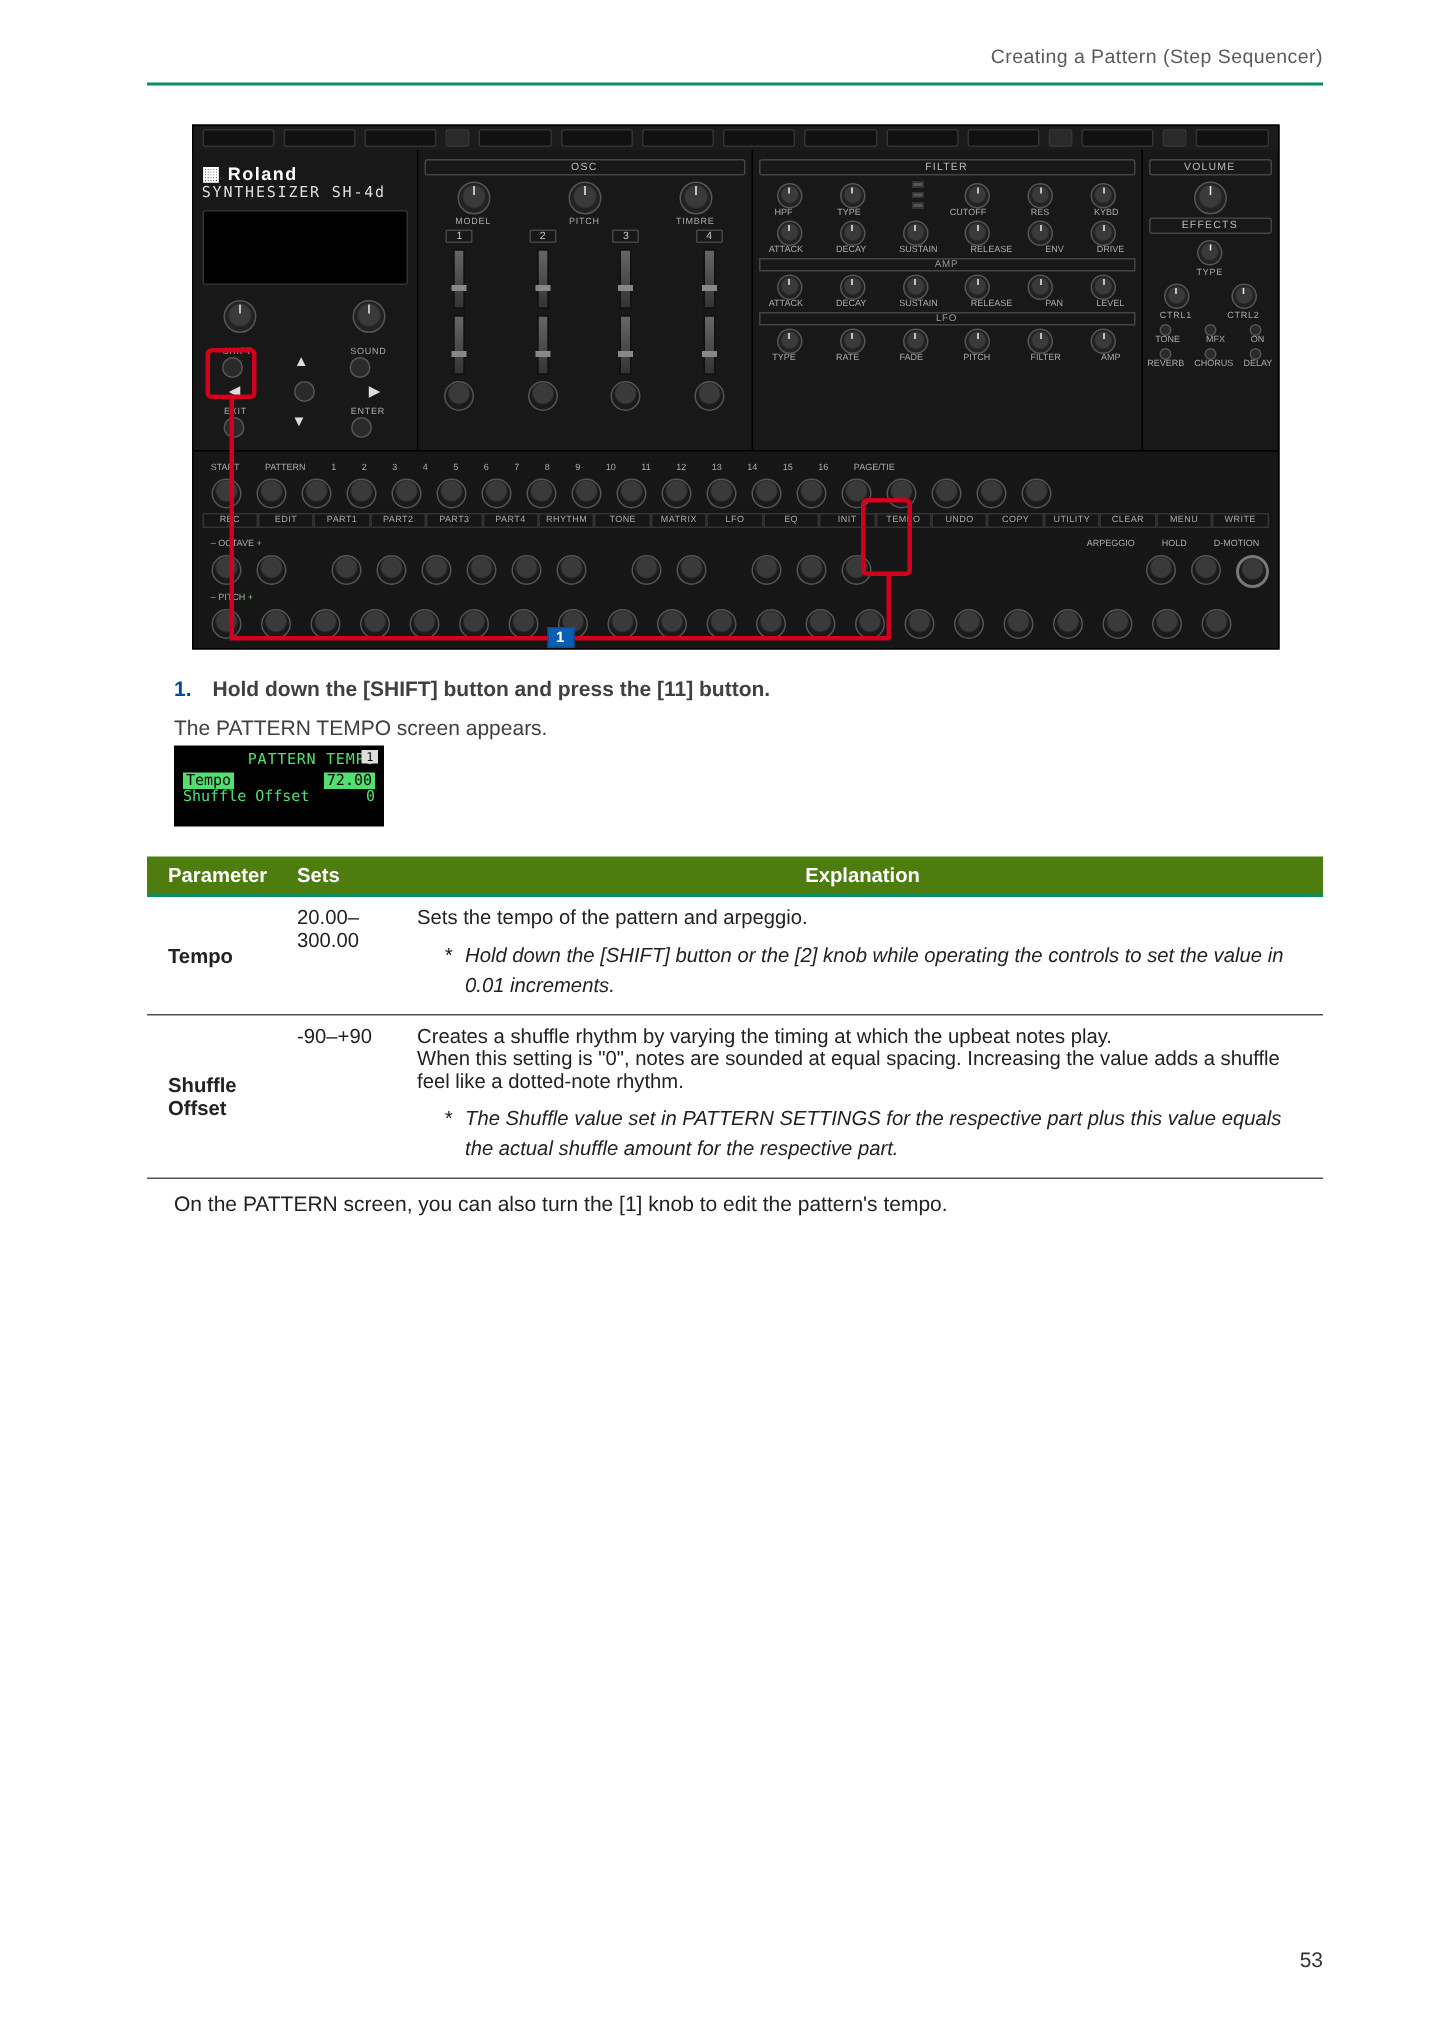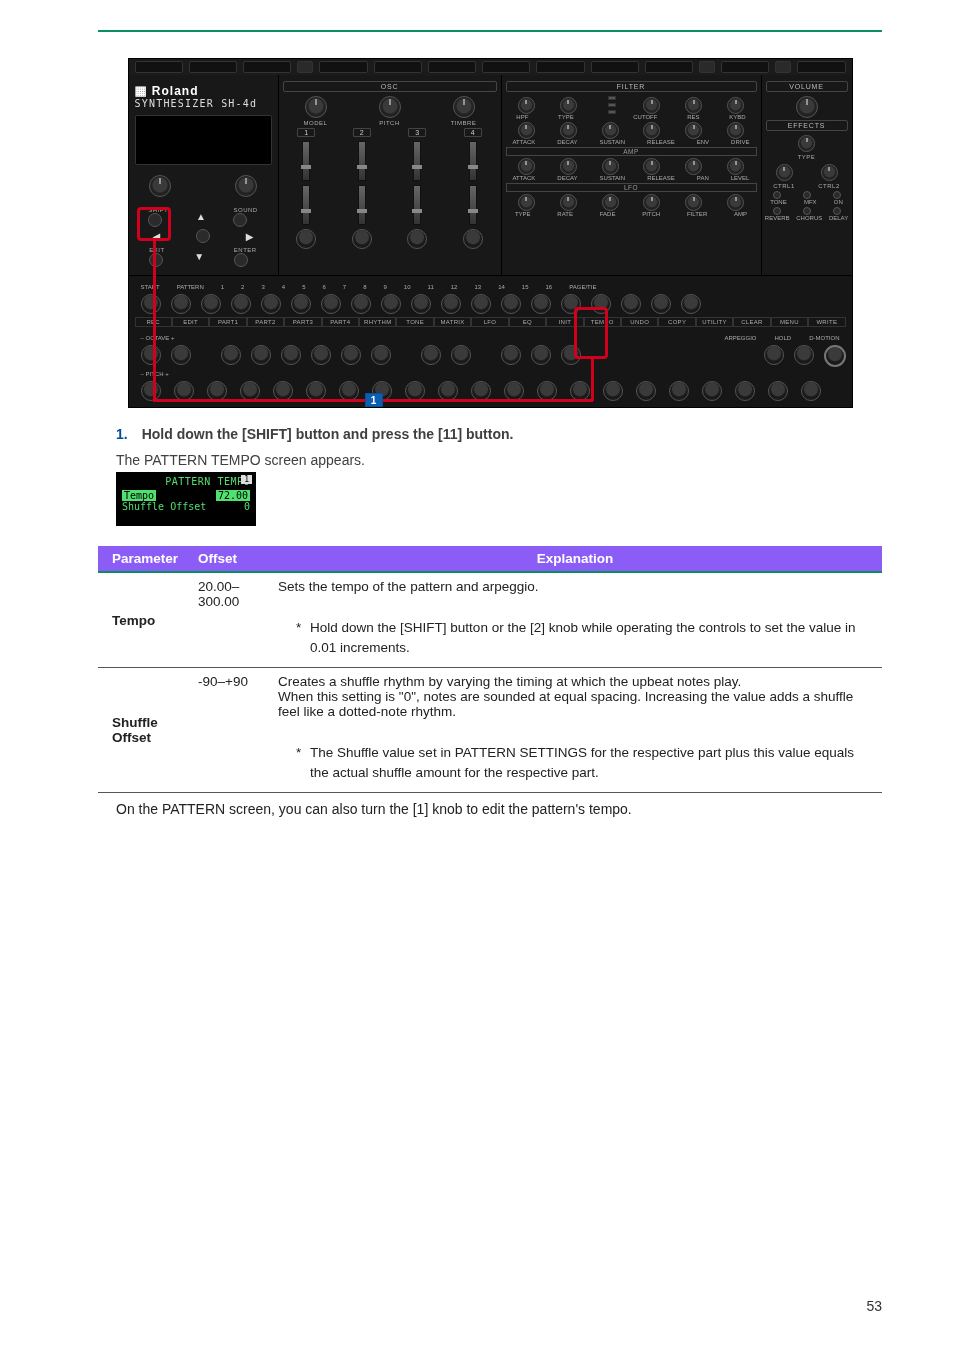--- a/index.html
+++ b/index.html
@@ -70,45 +70,46 @@
   .screen-appears{ margin:10px 0 4px 18px; color:#404040;}
   .lcd { width:140px; background:#000; margin-left:18px; padding:4px 6px 14px; font-family:monospace; font-size:10px; position:relative;}
   .lcd .t{ color:#4fe06f; letter-spacing:.5px;text-align:right;}
   .lcd .pg{ position:absolute; top:3px; right:4px; background:#ddd; color:#000; font-size:8px; padding:0 3px;}
   .lcd .row2{ display:flex; justify-content:space-between; margin-top:3px;}
   .lcd .sel{ background:#4fe06f; color:#000; padding:0 2px;}
   .lcd .v{ background:#4fe06f; color:#000; padding:0 2px;}
   .lcd .row3{ color:#4fe06f; display:flex; justify-content:space-between;}
 
   table.params{ width:100%; border-collapse:collapse; margin-top:20px; font-size:13.5px;}
-  table.params thead th{ background:#8b5cf6; color:#fff; font-weight:bold; padding:5px 10px; text-align:left; border-bottom:2px solid #0a8f63;}
+  table.params thead th{ background:#4d7c0f; color:#fff; font-weight:bold; padding:5px 10px; text-align:left; border-bottom:2px solid #0a8f63;}
   table.params thead th:nth-child(1){ width:90px; padding-left:14px;}
   table.params thead th:nth-child(2){ width:80px;}
   table.params thead th:nth-child(3){ text-align:center;}
   table.params td{ padding:6px 10px; vertical-align:top; border-bottom:1px solid #555;}
   table.params td.param{ font-weight:bold; padding-left:14px; vertical-align:middle;}
-  ul.starred{ list-style:none; padding-left:18px; margin-top:24px;}
+  ul.starred{ list-style:none; padding-left:18px; margin-top:8px;font-style:italic;}
   ul.starred li{ position:relative; padding-left:14px; margin-bottom:4px; line-height:1.45;}
   ul.starred li:before{ content:"*"; position:absolute; left:0; top:0;}
   .footnote{ margin:8px 0 0 18px; }
   .pg-num{ position:absolute; bottom:36px; right:72px; color:#333;}
   .knob.tiny{ width:17px; height:17px;}
   .knob.tiny:after{ height:4px;}
   .led-row{ display:flex; justify-content:space-around; margin-top:2px;}
   .led-row span{ width:8px;height:8px;border-radius:50%;background:#2a2a2a;border:1px solid #555;}
   .kn-lbls{ color:#aaa; font-size:6px; display:flex; justify-content:space-around;}
   .filter-grid{ display:grid; grid-template-columns:repeat(6,1fr); row-gap:1px; padding:0 4px;}
   .filter-grid .cell{ width:auto; }
   .switches{ display:flex; flex-direction:column; gap:3px; margin-left:4px;}
   .sw{ width:8px; height:4px; background:#555; border:1px solid #333;}
 </style>
 </head>
 <body>
 
 <div class="page">
+  <div class="breadcrumb">Creating a Pattern (Step Sequencer)</div>
   <hr class="hr-green">
 
   <div class="synth-wrap">
     <div class="synth panel-rel">
       <div class="top-slots">
         <div class="slot"></div>
           <div class="slot"></div>
           <div class="slot"></div>
         <div class="slot light" style="flex:.3"></div>
         <div class="slot"></div>
@@ -549,21 +550,21 @@
     <div class="row3">
         <span>Shuffle Offset</span>
         <span>0</span>
       </div>
   </div>
 
   <table class="params">
     <thead>
       <tr>
         <th>Parameter</th>
-        <th>Offset</th>
+        <th>Sets</th>
         <th>Explanation</th>
       </tr>
     </thead>
     <tbody>
       <tr>
         <td class="param">Tempo</td>
         <td>20.00–300.00</td>
         <td>
           <div>Sets the tempo of the pattern and arpeggio.</div>
           <ul class="starred">

